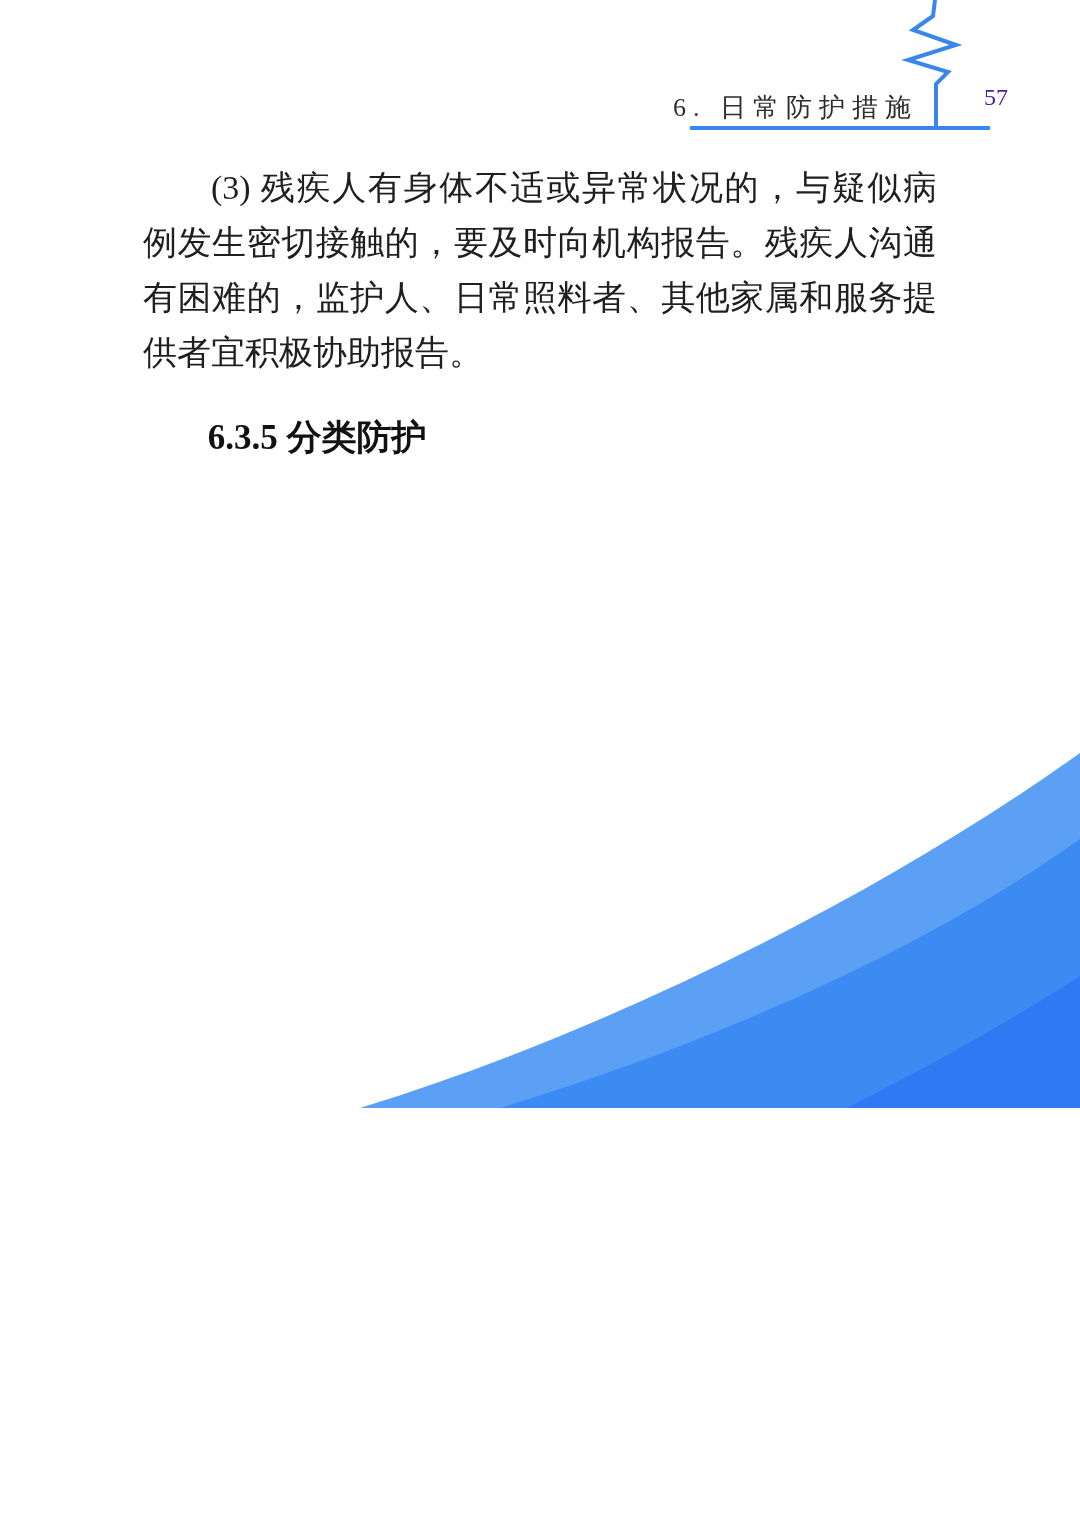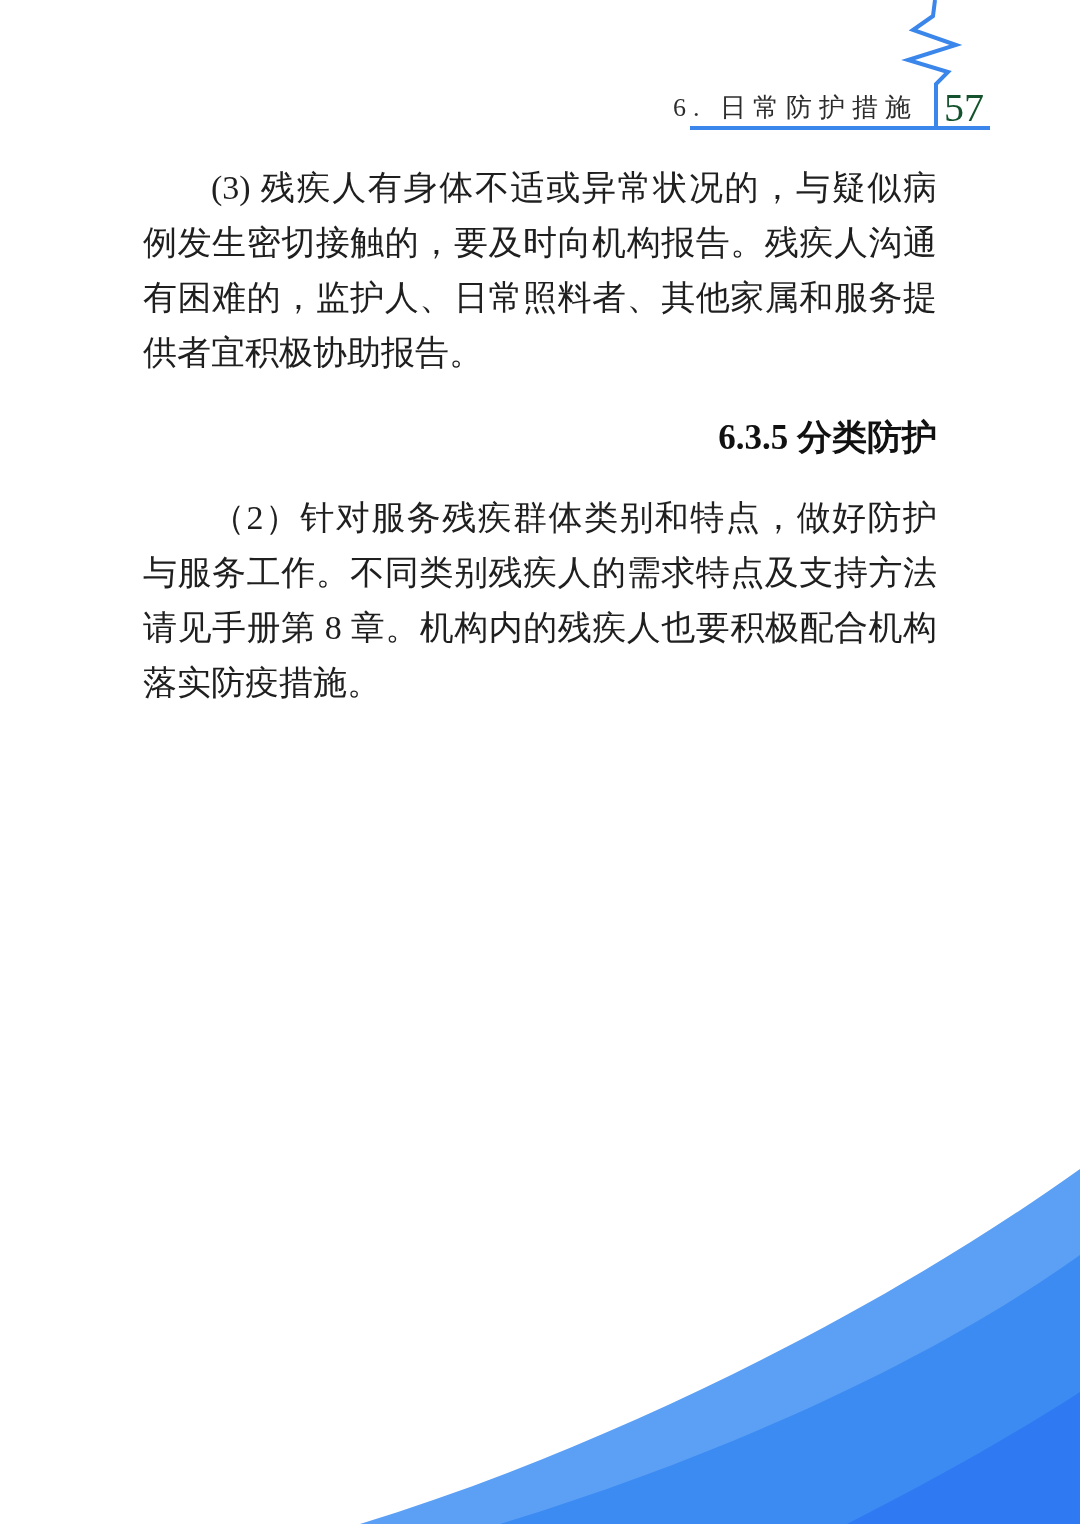--- a/index.html
+++ b/index.html
@@ -5,36 +5,36 @@
   :root{
     --accent:#3a86ea;
     --wave-light:#5ba0f5;
     --wave-mid:#3c8bf3;
     --wave-deep:#2f7af2;
     --text:#1f1f1f;
   }
   html,body{margin:0;padding:0;background:#ffffff;}
   .page{
     position:relative;
-    width:1080px;height:1524px;
+    width:1080px;height:1108px;
     background:#ffffff;
     overflow:hidden;
     font-family:"Liberation Serif","DejaVu Serif",serif;
     color:var(--text);
   }
   
   .zigzag{position:absolute;left:898px;top:0;}
   .chapter{
     position:absolute;top:90px;right:162px;
     font-size:26px;letter-spacing:7px;
     color:#2d2d2d;white-space:nowrap;
   }
   .pagenum{
-    position:absolute;left:944px;top:84px;
-    font-size:40px;color:#14532d;
+    position:absolute;left:984px;top:84px;
+    font-size:24px;color:#4c1d95;
   }
   .rule{
     position:absolute;left:690px;top:126px;
     width:300px;height:4px;
     background:var(--accent);
   }
   
   .content{
     position:absolute;left:143px;top:160px;width:794px;
   }
@@ -44,21 +44,20 @@
     text-align:justify;
     text-indent:2em;
     color:var(--text);
   }
   .heading{
     margin:28px 0 22px 0;
     font-size:35px;line-height:60px;
     font-weight:700;
     text-indent:1.85em;
     color:#111;
-    text-align:right;
   }
   
   .waves{position:absolute;left:0;bottom:0;display:block;}
 </style>
 </head>
 <body>
 
 <div class="page">
 
   <header>
@@ -66,21 +65,20 @@
       <polyline points="37,0 35,16 15,30 58,45 10,60 50,72 38,84 38,130" fill="none" stroke="var(--accent)" stroke-width="4" stroke-linejoin="miter" stroke-linecap="butt"></polyline>
     </svg>
     <div class="chapter">6. 日常防护措施</div>
     <div class="pagenum">57</div>
     <div class="rule"></div>
   </header>
 
   <main class="content">
     <p class="para">(3) 残疾人有身体不适或异常状况的，与疑似病例发生密切接触的，要及时向机构报告。残疾人沟通有困难的，监护人、日常照料者、其他家属和服务提供者宜积极协助报告。</p>
     <h2 class="heading">6.3.5 分类防护</h2>
-    <p class="para">（2）针对服务残疾群体类别和特点，做好防护与服务工作。不同类别残疾人的需求特点及支持方法请见手册第 8 章。机构内的残疾人也要积极配合机构落实防疫措施。</p>
   </main>
 
   <svg class="waves" width="1080" height="400" viewBox="0 0 1080 400" aria-hidden="true">
     <path d="M360,400 C610,323 880,188 1080,45 L1080,400 Z" fill="var(--wave-light)"></path>
     <path d="M500,400 C720,333 930,238 1080,131 L1080,400 Z" fill="var(--wave-mid)"></path>
     <path d="M847,400 C930,358 1010,313 1080,268 L1080,400 Z" fill="var(--wave-deep)"></path>
   </svg>
 
 </div>
 

